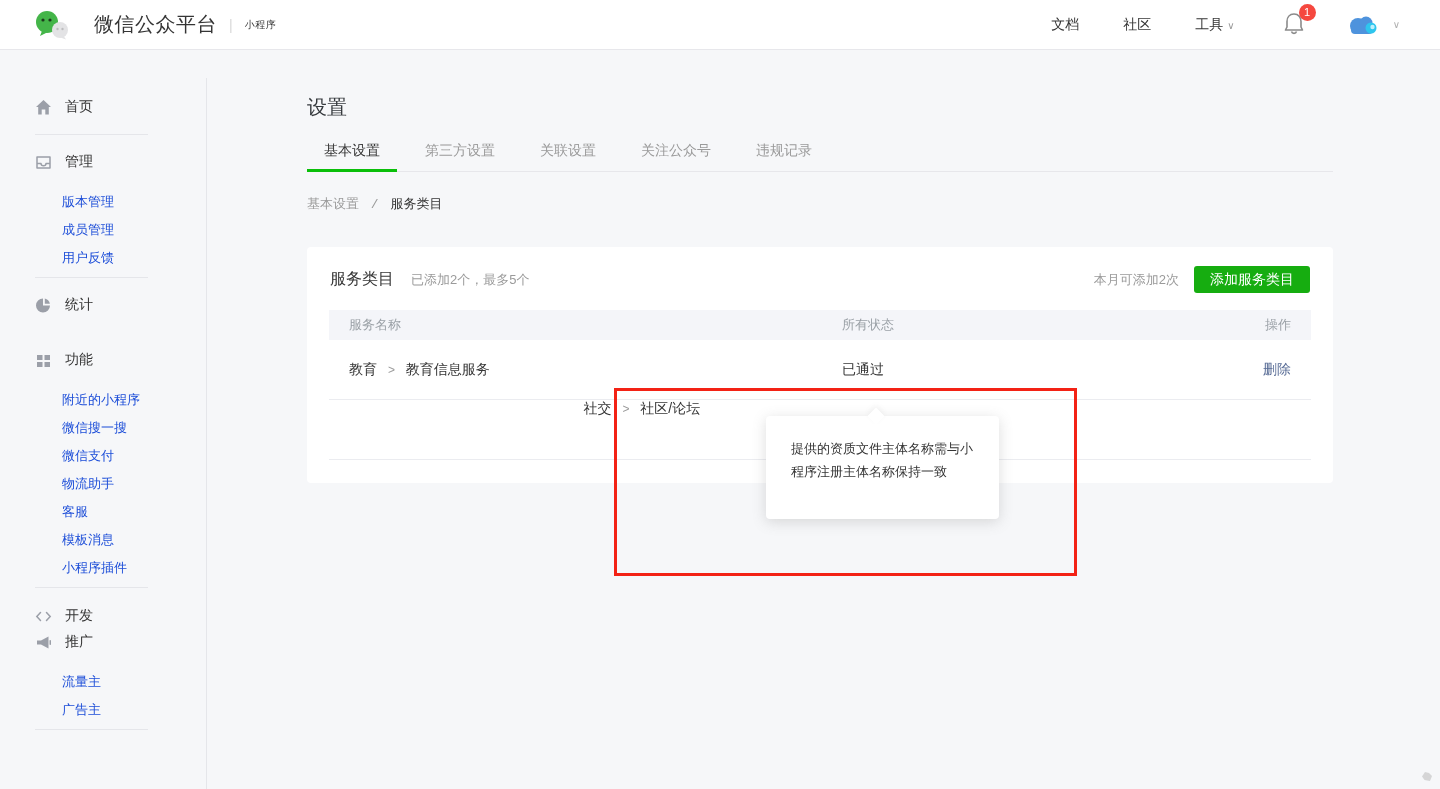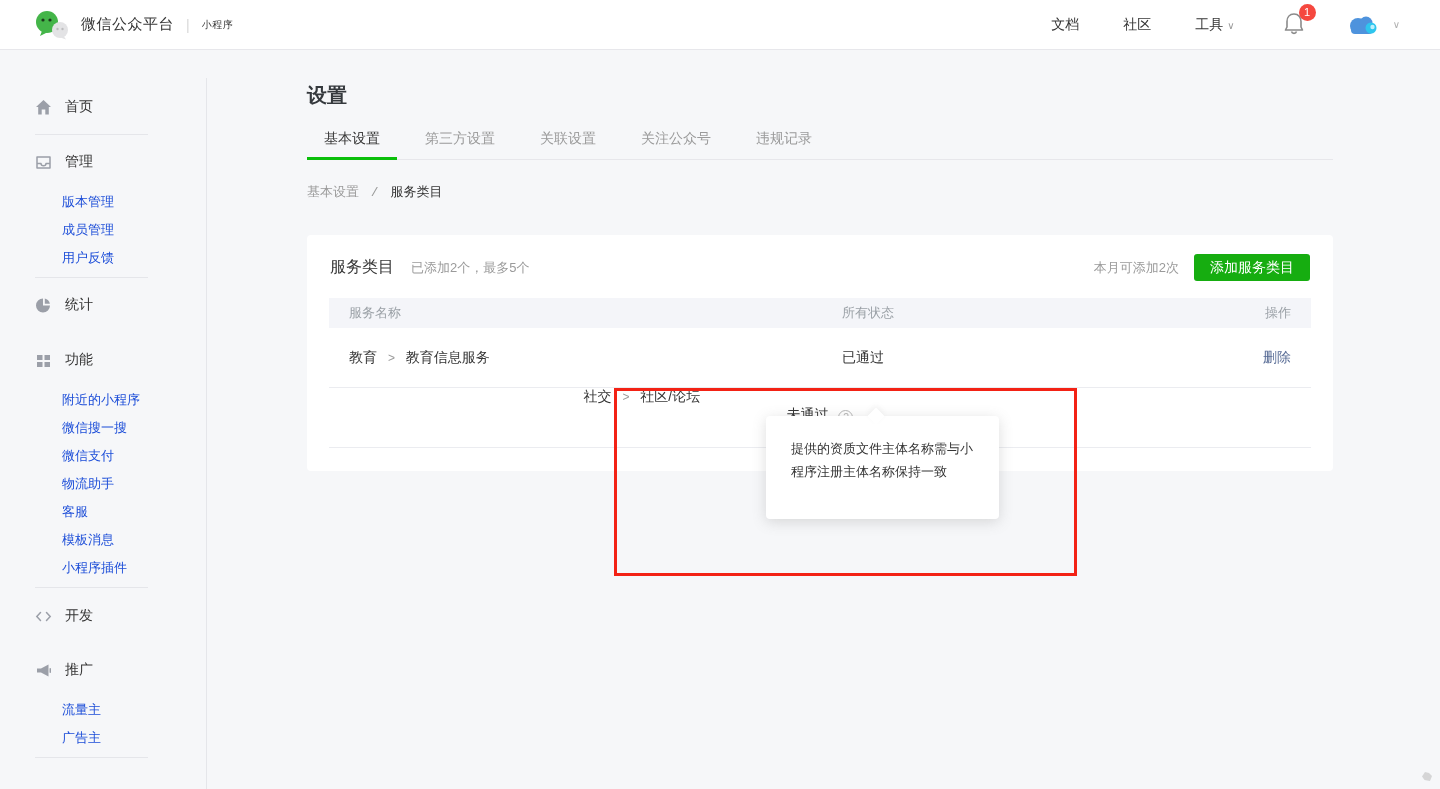--- a/index.html
+++ b/index.html
@@ -10,21 +10,21 @@
     font-family:"Liberation Sans", sans-serif;
     color:#353535; font-size:14px;
   }
   
   .topbar {
     position:absolute; top:0; left:0; width:1440px; height:50px;
     background:#ffffff; border-bottom:1px solid #e7e7eb;
     display:flex; align-items:center; padding:0 40px 0 34px;
   }
   .brand { display:flex; align-items:center; }
-  .brand-title { font-size:15px; color:#353535; margin-left:11px; letter-spacing:.5px; }
+  .brand-title { font-size:20px; color:#353535; margin-left:24px; letter-spacing:.5px; }
   .brand-sep { color:#d8d8d8; margin:0 12px; font-weight:300; }
   .brand-sub { font-size:10px; color:#353535; letter-spacing:.5px; }
   .topbar-right { margin-left:auto; display:flex; align-items:center; }
   .topnav-link { color:#353535; font-size:14px; cursor:pointer; margin-left:44px; }
   .topnav-link .chev { color:#9a9a9a; font-size:10px; margin-left:4px; }
   .bell-wrap { position:relative; margin-left:48px; cursor:pointer; }
   .badge {
     position:absolute; top:-7px; right:-11px; min-width:17px; height:17px;
     background:#f5483f; color:#fff; border-radius:50%;
     font-size:11px; line-height:17px; text-align:center; padding:0 2px;
@@ -37,25 +37,25 @@
   .side-item { height:26px; display:flex; align-items:center; padding-left:35px; cursor:pointer; }
   .side-item .lbl { margin-left:13px; font-size:14px; color:#353535; }
   .side-sub { margin-top:13px; }
   .side-sub-item {
     height:28px; line-height:28px; padding-left:62px;
     font-size:13px; color:#1d4ed8; cursor:pointer;
   }
   .side-div { height:1px; background:#e5e6ea; margin:14px 0 14px 35px; width:113px; }
   .side-div.tight { margin-top:5px; }
   .gap29 { margin-top:29px; }
-  .gap28 { margin-top:28px; }
+  .gap28 { }
   .icon16 { width:17px; height:17px; flex:0 0 17px; }
   
   .main { position:absolute; left:307px; top:50px; width:1026px; }
-  .page-title { font-size:20px; font-weight:700; color:#35393d; margin-top:32px; }
+  .page-title { font-size:20px; font-weight:400; color:#35393d; margin-top:44px; }
   .tabs { display:flex; margin-top:21px; border-bottom:1px solid #e7e7eb; }
   .tab {
     padding:0 17px 11px 17px; font-size:14px; color:#9a9a9a;
     cursor:pointer; position:relative; margin-right:11px;
   }
   .tab:first-child { margin-left:0; }
   .tab.active { color:#353535; }
   .tab.active::after {
     content:""; position:absolute; left:0; right:0; bottom:-1px; height:3px; background:#0abf0a;
   }

